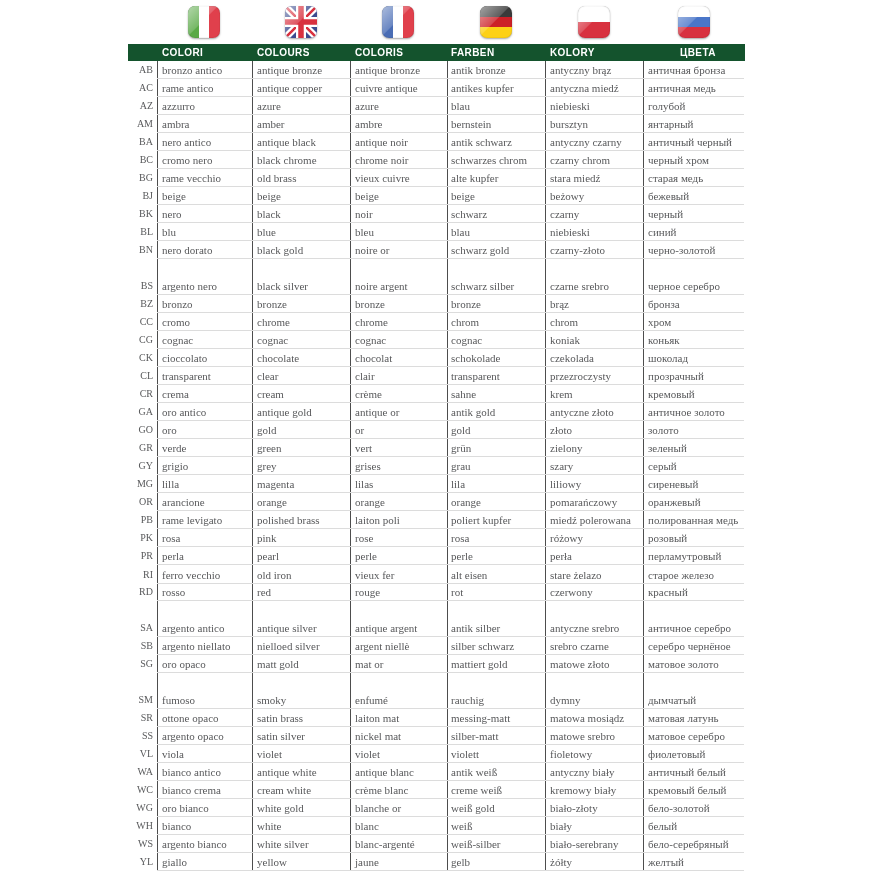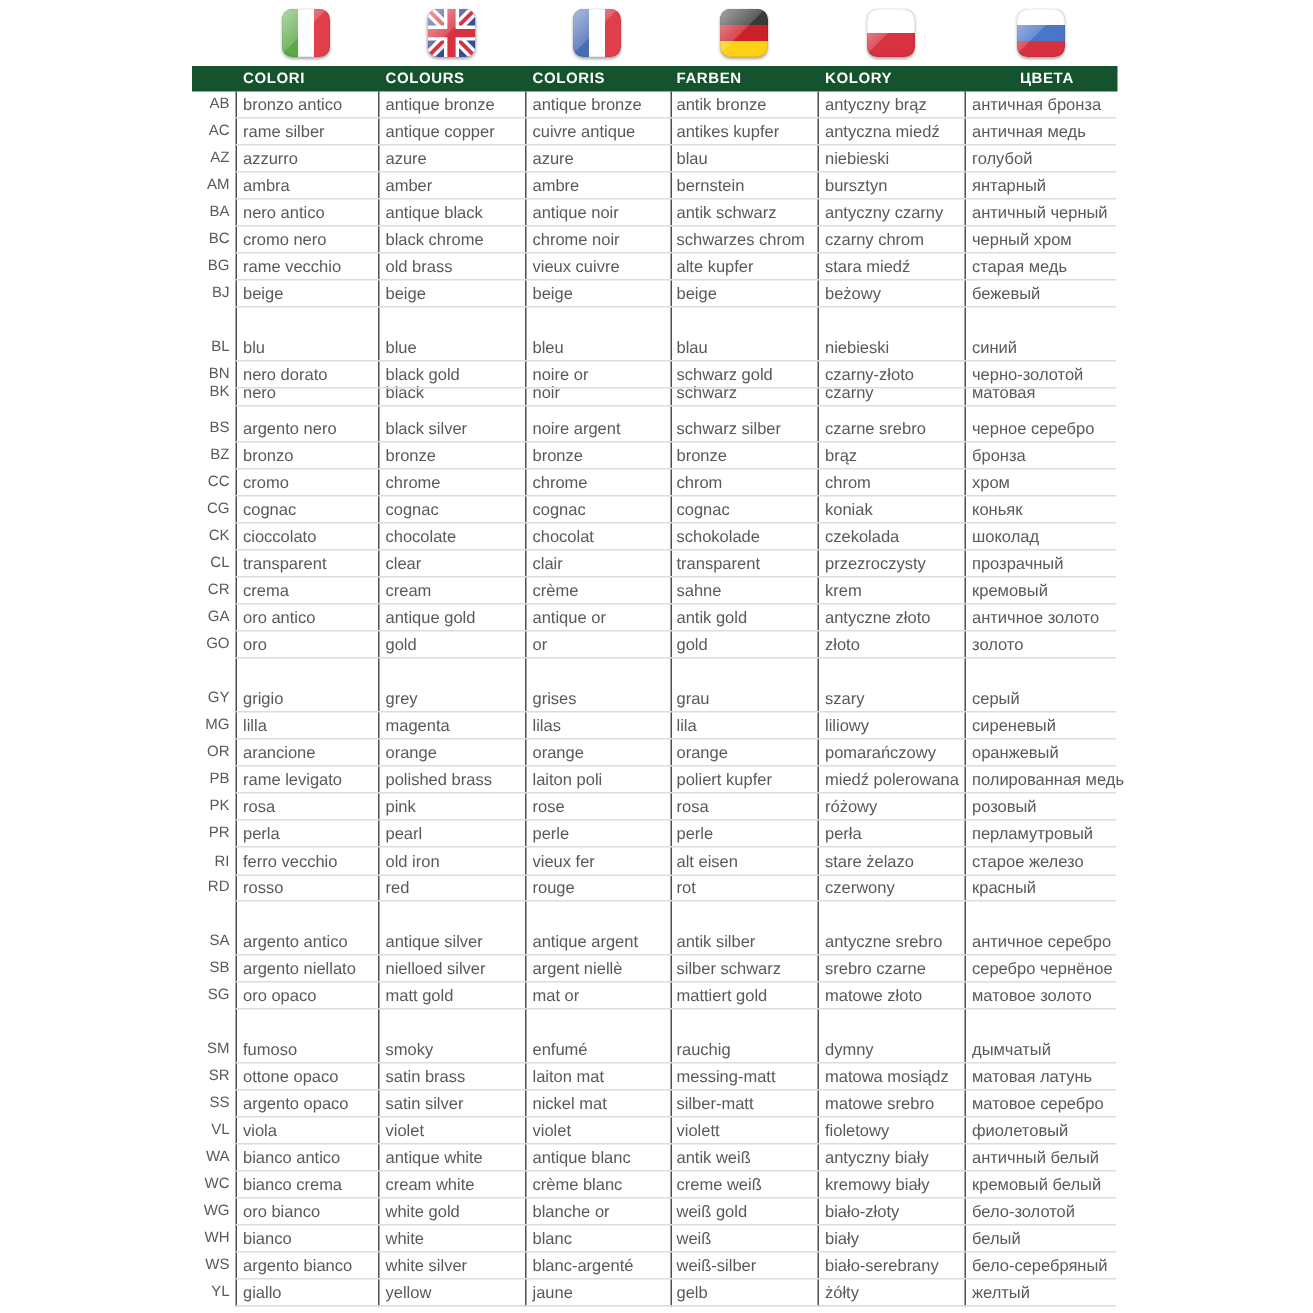--- a/index.html
+++ b/index.html
@@ -28,21 +28,21 @@
   
   .header-bar{
     position:absolute;left:128px;top:44px;width:617px;height:17px;background:#14532d;
   }
   .header-bar .col-label{
     position:absolute;top:0;height:17px;line-height:17px;color:#ffffff;
     font-size:10px;font-weight:bold;letter-spacing:.4px;white-space:nowrap;
   }
   .hl-0{left:34px;} .hl-1{left:129px;} .hl-2{left:227px;} .hl-3{left:323px;} .hl-4{left:422px;} .hl-5{left:520px;padding-left:32px;}
   
-  .rows-host{position:absolute;left:0;top:0;width:875px;height:752px;}
+  .rows-host{position:absolute;left:0;top:0;width:875px;height:752px;font-family:Liberation Serif, serif;}
   .row{position:absolute;left:128px;width:720px;height:18px;line-height:18px;font-size:11px;white-space:nowrap;}
   .row .sep{position:absolute;left:29px;bottom:0;width:587px;height:1px;background:#dcdcdc;}
   .row span{position:absolute;top:0;}
   .c-code{left:0;width:25px;text-align:right;font-size:10px;color:#58595b;}
   .c-it{left:34px;} .c-en{left:129px;} .c-fr{left:227px;} .c-de{left:323px;} .c-pl{left:422px;} .c-ru{left:520px;}
   .vline{position:absolute;top:61px;width:1px;height:810px;background:#4d4d4d;}
   .vl-0{left:157px;} .vl-1{left:252px;} .vl-2{left:350px;} .vl-3{left:447px;} .vl-4{left:545px;} .vl-5{left:643px;}
 </style>
 </head>
 <body>
@@ -87,21 +87,21 @@
     <span class="c-en">antique bronze</span>
     <span class="c-fr">antique bronze</span>
     <span class="c-de">antik bronze</span>
     <span class="c-pl">antyczny brąz</span>
     <span class="c-ru">античная бронза</span>
     <div class="sep"></div>
   </div>
 
   <div class="row" style="top: 79px;">
     <span class="c-code">AC</span>
-    <span class="c-it">rame silber</span>
+    <span class="c-it">rame antico</span>
     <span class="c-en">antique copper</span>
     <span class="c-fr">cuivre antique</span>
     <span class="c-de">antikes kupfer</span>
     <span class="c-pl">antyczna miedź</span>
     <span class="c-ru">античная медь</span>
     <div class="sep"></div>
   </div>
 
   <div class="row" style="top: 97px;">
     <span class="c-code">AZ</span>
@@ -162,28 +162,28 @@
     <span class="c-code">BJ</span>
     <span class="c-it">beige</span>
     <span class="c-en">beige</span>
     <span class="c-fr">beige</span>
     <span class="c-de">beige</span>
     <span class="c-pl">beżowy</span>
     <span class="c-ru">бежевый</span>
     <div class="sep"></div>
   </div>
 
-  <div class="row" style="top: 205px; margin-top: 48px;">
+  <div class="row" style="top: 205px;">
     <span class="c-code">BK</span>
     <span class="c-it">nero</span>
     <span class="c-en">black</span>
     <span class="c-fr">noir</span>
     <span class="c-de">schwarz</span>
     <span class="c-pl">czarny</span>
-    <span class="c-ru">матовая</span>
+    <span class="c-ru">черный</span>
     <div class="sep"></div>
   </div>
 
   <div class="row" style="top: 223px;">
     <span class="c-code">BL</span>
     <span class="c-it">blu</span>
     <span class="c-en">blue</span>
     <span class="c-fr">bleu</span>
     <span class="c-de">blau</span>
     <span class="c-pl">niebieski</span>
@@ -295,20 +295,30 @@
     <span class="c-code">GO</span>
     <span class="c-it">oro</span>
     <span class="c-en">gold</span>
     <span class="c-fr">or</span>
     <span class="c-de">gold</span>
     <span class="c-pl">złoto</span>
     <span class="c-ru">золото</span>
     <div class="sep"></div>
   </div>
 
+  <div class="row" style="top: 439px;">
+    <span class="c-code">GR</span>
+    <span class="c-it">verde</span>
+    <span class="c-en">green</span>
+    <span class="c-fr">vert</span>
+    <span class="c-de">grün</span>
+    <span class="c-pl">zielony</span>
+    <span class="c-ru">зеленый</span>
+    <div class="sep"></div>
+  </div>
 
   <div class="row" style="top: 457px;">
     <span class="c-code">GY</span>
     <span class="c-it">grigio</span>
     <span class="c-en">grey</span>
     <span class="c-fr">grises</span>
     <span class="c-de">grau</span>
     <span class="c-pl">szary</span>
     <span class="c-ru">серый</span>
     <div class="sep"></div>

